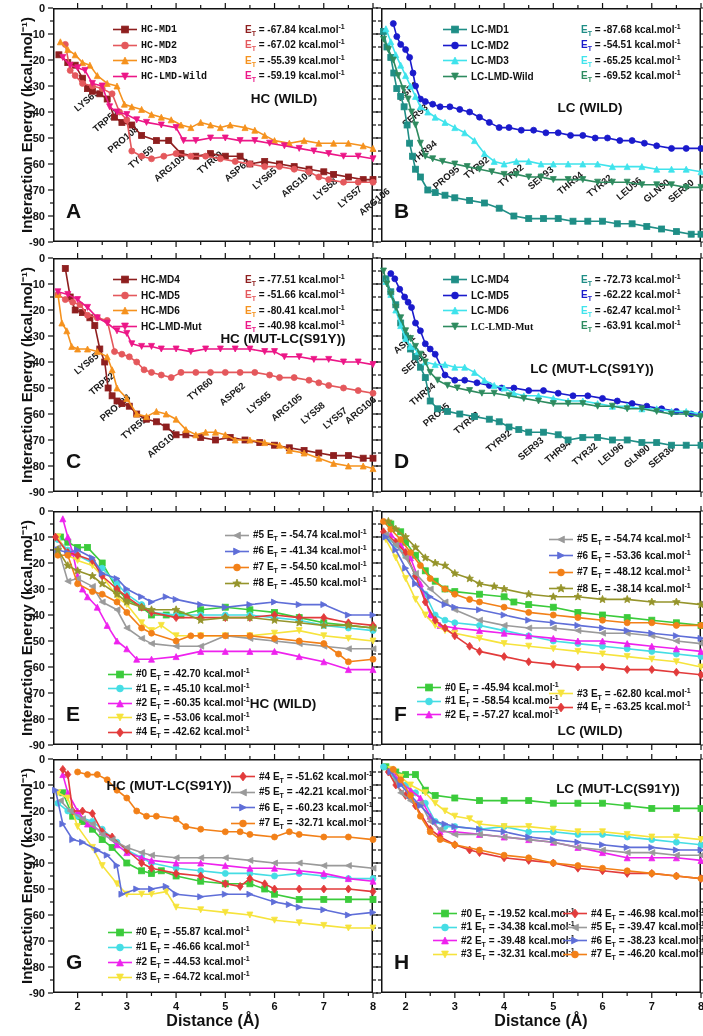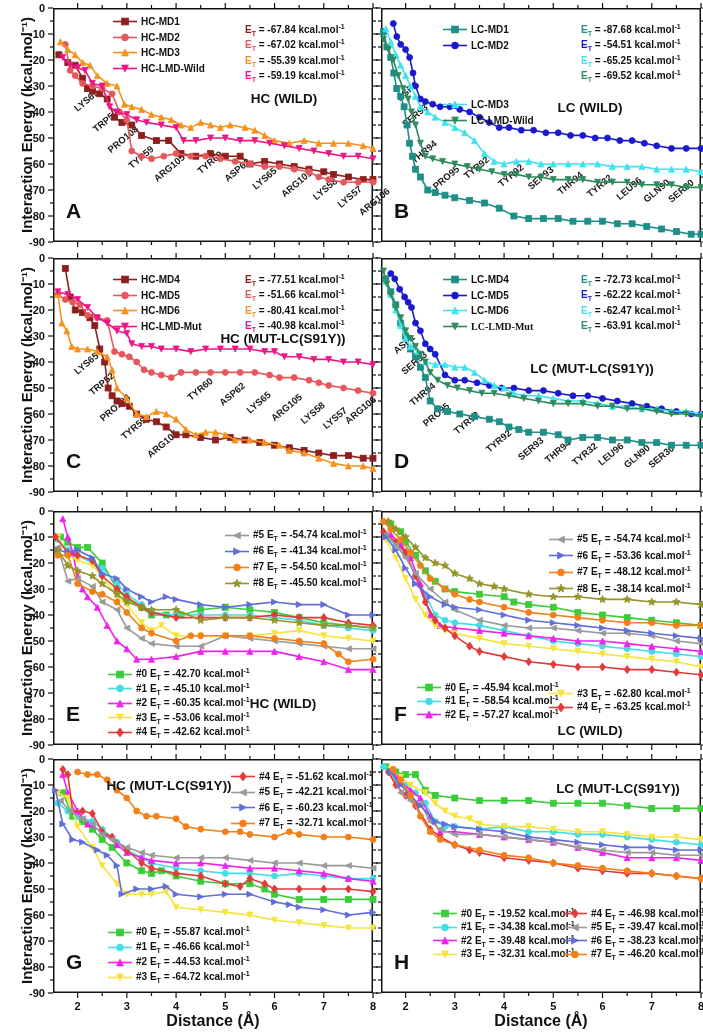--- a/index.html
+++ b/index.html
@@ -237,21 +237,21 @@
         <polygon points="231.4,140.8 234.4,134.8 228.4,134.8" fill="#EC1687" stroke="#EC1687" stroke-width="0.8"></polygon>
         <polygon points="246.2,143.4 249.2,137.4 243.2,137.4" fill="#EC1687" stroke="#EC1687" stroke-width="0.8"></polygon>
         <polygon points="260.9,146 263.9,140 257.9,140" fill="#EC1687" stroke="#EC1687" stroke-width="0.8"></polygon>
         <polygon points="275.7,148.6 278.7,142.6 272.7,142.6" fill="#EC1687" stroke="#EC1687" stroke-width="0.8"></polygon>
         <polygon points="290.5,151.2 293.5,145.2 287.5,145.2" fill="#EC1687" stroke="#EC1687" stroke-width="0.8"></polygon>
         <polygon points="305.2,151.2 308.2,145.2 302.2,145.2" fill="#EC1687" stroke="#EC1687" stroke-width="0.8"></polygon>
         <polygon points="320,153.8 323,147.8 317,147.8" fill="#EC1687" stroke="#EC1687" stroke-width="0.8"></polygon>
       </svg>
     <div class="panel-letter" style="left: 13px; top: 192px;">A</div>
     <div class="panel-title" style="left: 231px; top: 90px;">HC (WILD)</div>
-  <div class="legend" style="left: 60px; top: 6px;">
+  <div class="legend" style="left: 60px; top: 14px; font-family: Liberation Mono, monospace;">
         <div class="lg-row" style="height: 15.5px;">
           <svg width="24" height="11">
             <line x1="0" y1="5.5" x2="24" y2="5.5" stroke="#8E1F1F" stroke-width="1.6"></line>
             <rect x="8.6" y="2.1" width="6.8" height="6.8" fill="#8E1F1F" stroke="#8E1F1F" stroke-width="0.8"></rect>
           </svg>
           <span class="lg-text">HC-MD1</span>
         </div>
         <div class="lg-row" style="height: 15.5px;">
           <svg width="24" height="11">
             <line x1="0" y1="5.5" x2="24" y2="5.5" stroke="#E4585C" stroke-width="1.6"></line>
@@ -511,21 +511,21 @@
           </svg>
           <span class="lg-text">LC-MD1</span>
         </div>
         <div class="lg-row" style="height: 15.5px;">
           <svg width="24" height="11">
             <line x1="0" y1="5.5" x2="24" y2="5.5" stroke="#1A1ACC" stroke-width="1.6"></line>
             <circle cx="12" cy="5.5" r="3.4" fill="#1A1ACC" stroke="#1A1ACC" stroke-width="0.8"></circle>
           </svg>
           <span class="lg-text">LC-MD2</span>
         </div>
-        <div class="lg-row" style="height: 15.5px; margin-top: 44px;">
+        <div class="lg-row" style="height: 15.5px;">
           <svg width="24" height="11">
             <line x1="0" y1="5.5" x2="24" y2="5.5" stroke="#3FE3EC" stroke-width="1.6"></line>
             <polygon points="12,2.1 15.4,8.9 8.6,8.9" fill="#3FE3EC" stroke="#3FE3EC" stroke-width="0.8"></polygon>
           </svg>
           <span class="lg-text">LC-MD3</span>
         </div>
         <div class="lg-row" style="height: 15.5px;">
           <svg width="24" height="11">
             <line x1="0" y1="5.5" x2="24" y2="5.5" stroke="#2E8B5F" stroke-width="1.6"></line>
             <polygon points="12,8.9 15.4,2.1 8.6,2.1" fill="#2E8B5F" stroke="#2E8B5F" stroke-width="0.8"></polygon>

